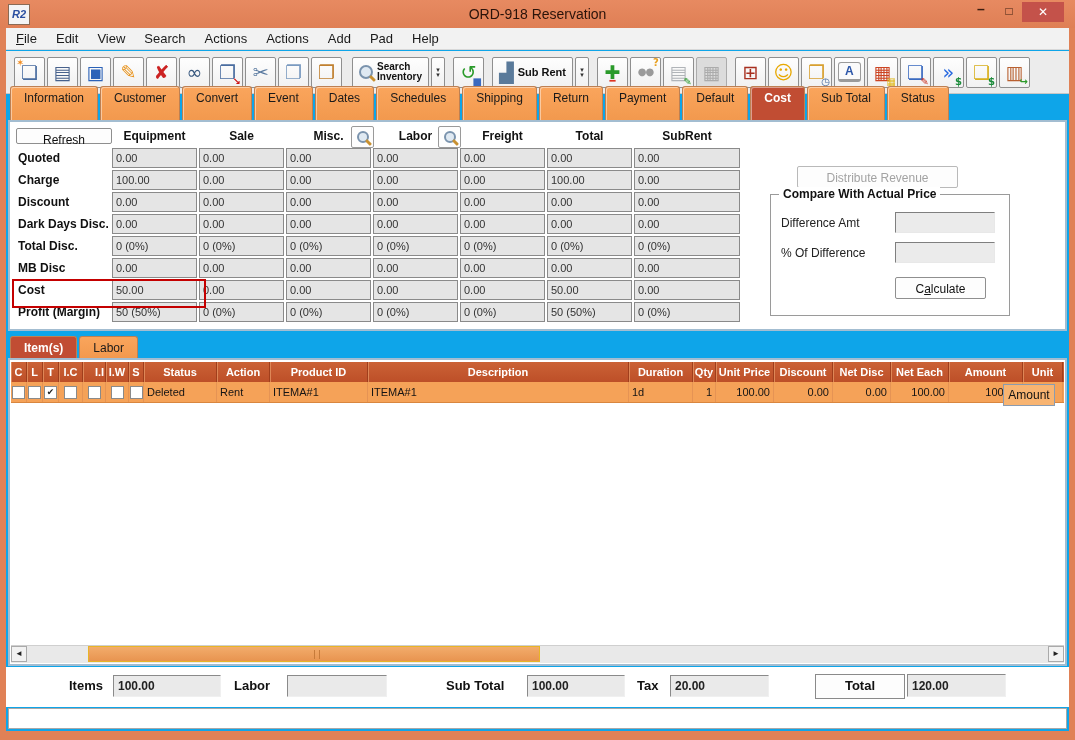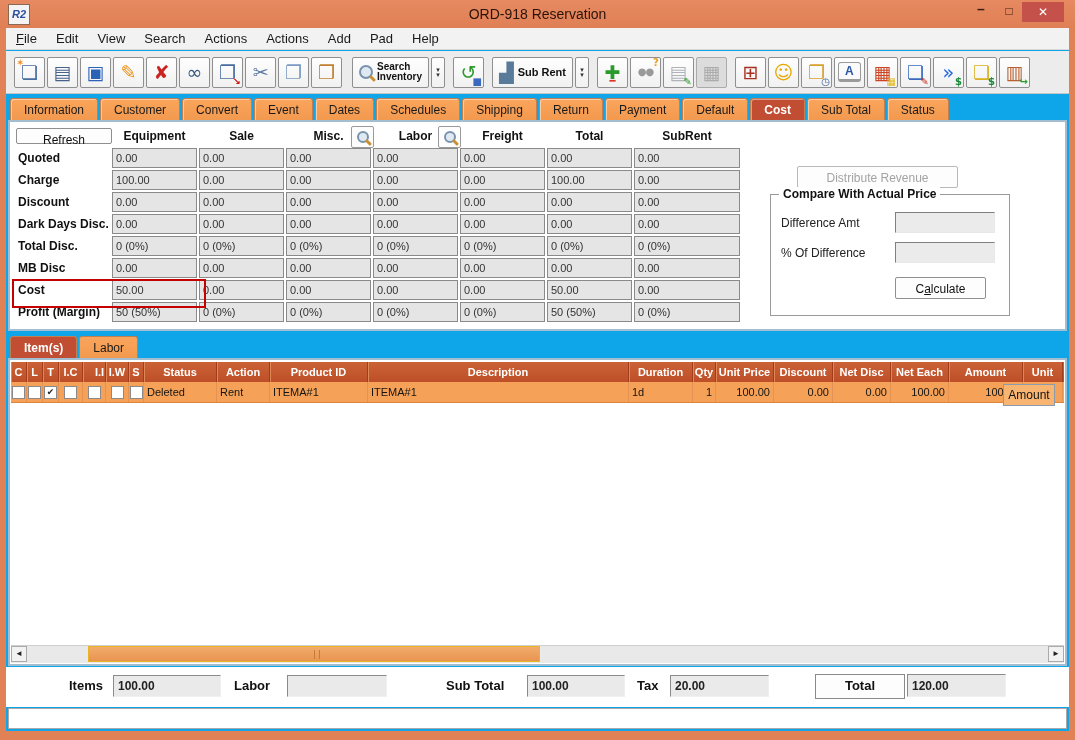--- a/index.html
+++ b/index.html
@@ -29,21 +29,21 @@
   .tb-btn .badge.bc{left:0;right:0;bottom:1px;text-align:center;}
   .tb-btn.wide{padding:0 6px;gap:4px;}
   .tb-label{font-size:10px;font-weight:bold;line-height:10px;color:#111;text-align:left;}
   .tb-btn.drop{min-width:14px;width:14px;flex-direction:column;gap:0;}
   .dd{font-size:7px;line-height:5px;color:#333;}
   .keycap{padding:1px 6px;border:1px solid #9a9a9a;border-bottom-width:3px;border-radius:3px;background:#FAFAFA;color:#2b55a8;font-weight:bold;font-size:12px;}
   .mag{display:inline-block;width:10px;height:10px;border:2px solid #7A93AD;border-radius:50%;position:relative;background:#dfe9f2;}
   .mag::after{content:"";position:absolute;width:7px;height:3px;background:#C89030;right:-5px;bottom:-3px;transform:rotate(45deg);border-radius:1px;}
   
   .tabrow{position:absolute;left:10px;top:96px;width:1059px;height:24px;display:flex;align-items:flex-end;gap:2px;}
-  .tab{padding:4px 13px 3px 13px;background:linear-gradient(#FAA55C,#F2994E);border:1px solid #BE8052;border-bottom:none;border-radius:3px 3px 0 0;font-size:12px;color:#1a1a1a;cursor:default;box-shadow:inset 1px 1px 0 rgba(255,255,255,.45);}
+  .tab{padding:4px 13px 15px 13px;background:linear-gradient(#FAA55C,#F2994E);border:1px solid #BE8052;border-bottom:none;border-radius:3px 3px 0 0;font-size:12px;color:#1a1a1a;cursor:default;box-shadow:inset 1px 1px 0 rgba(255,255,255,.45);}
   .tab.selected{background:#C14D33;color:#fff;font-weight:bold;}
   
   .main-panel{position:absolute;left:8px;top:120px;width:1059px;height:211px;background:#fff;border:2px solid #A3BDD1;box-sizing:border-box;}
   .refresh-btn{position:absolute;left:6px;top:6px;width:96px;height:16px;background:#FDFDFD;border:1px solid #8f8f8f;border-radius:2px;font-size:12px;color:#111;text-align:center;line-height:21px;}
   .cost-grid{position:absolute;left:4px;top:3px;display:grid;grid-template-columns:97px repeat(6,87px) 108px;grid-auto-rows:22px;}
   .cg-corner{}
   .cg-head{font-weight:bold;font-size:12px;display:flex;align-items:center;justify-content:center;color:#111;}
   .cg-label{font-weight:bold;font-size:12px;display:flex;align-items:center;padding-left:4px;color:#111;}
   .cg-cell{margin:1px;background:#E5E5E5;border:1px solid #8a8a8a;font-size:11px;color:#333;display:flex;align-items:center;padding-left:3px;box-sizing:border-box;}
   .mag-btn{position:absolute;width:21px;height:20px;top:4px;background:#FDFDFD;border:1px solid #9a9a9a;border-radius:2px;display:flex;align-items:center;justify-content:center;}

